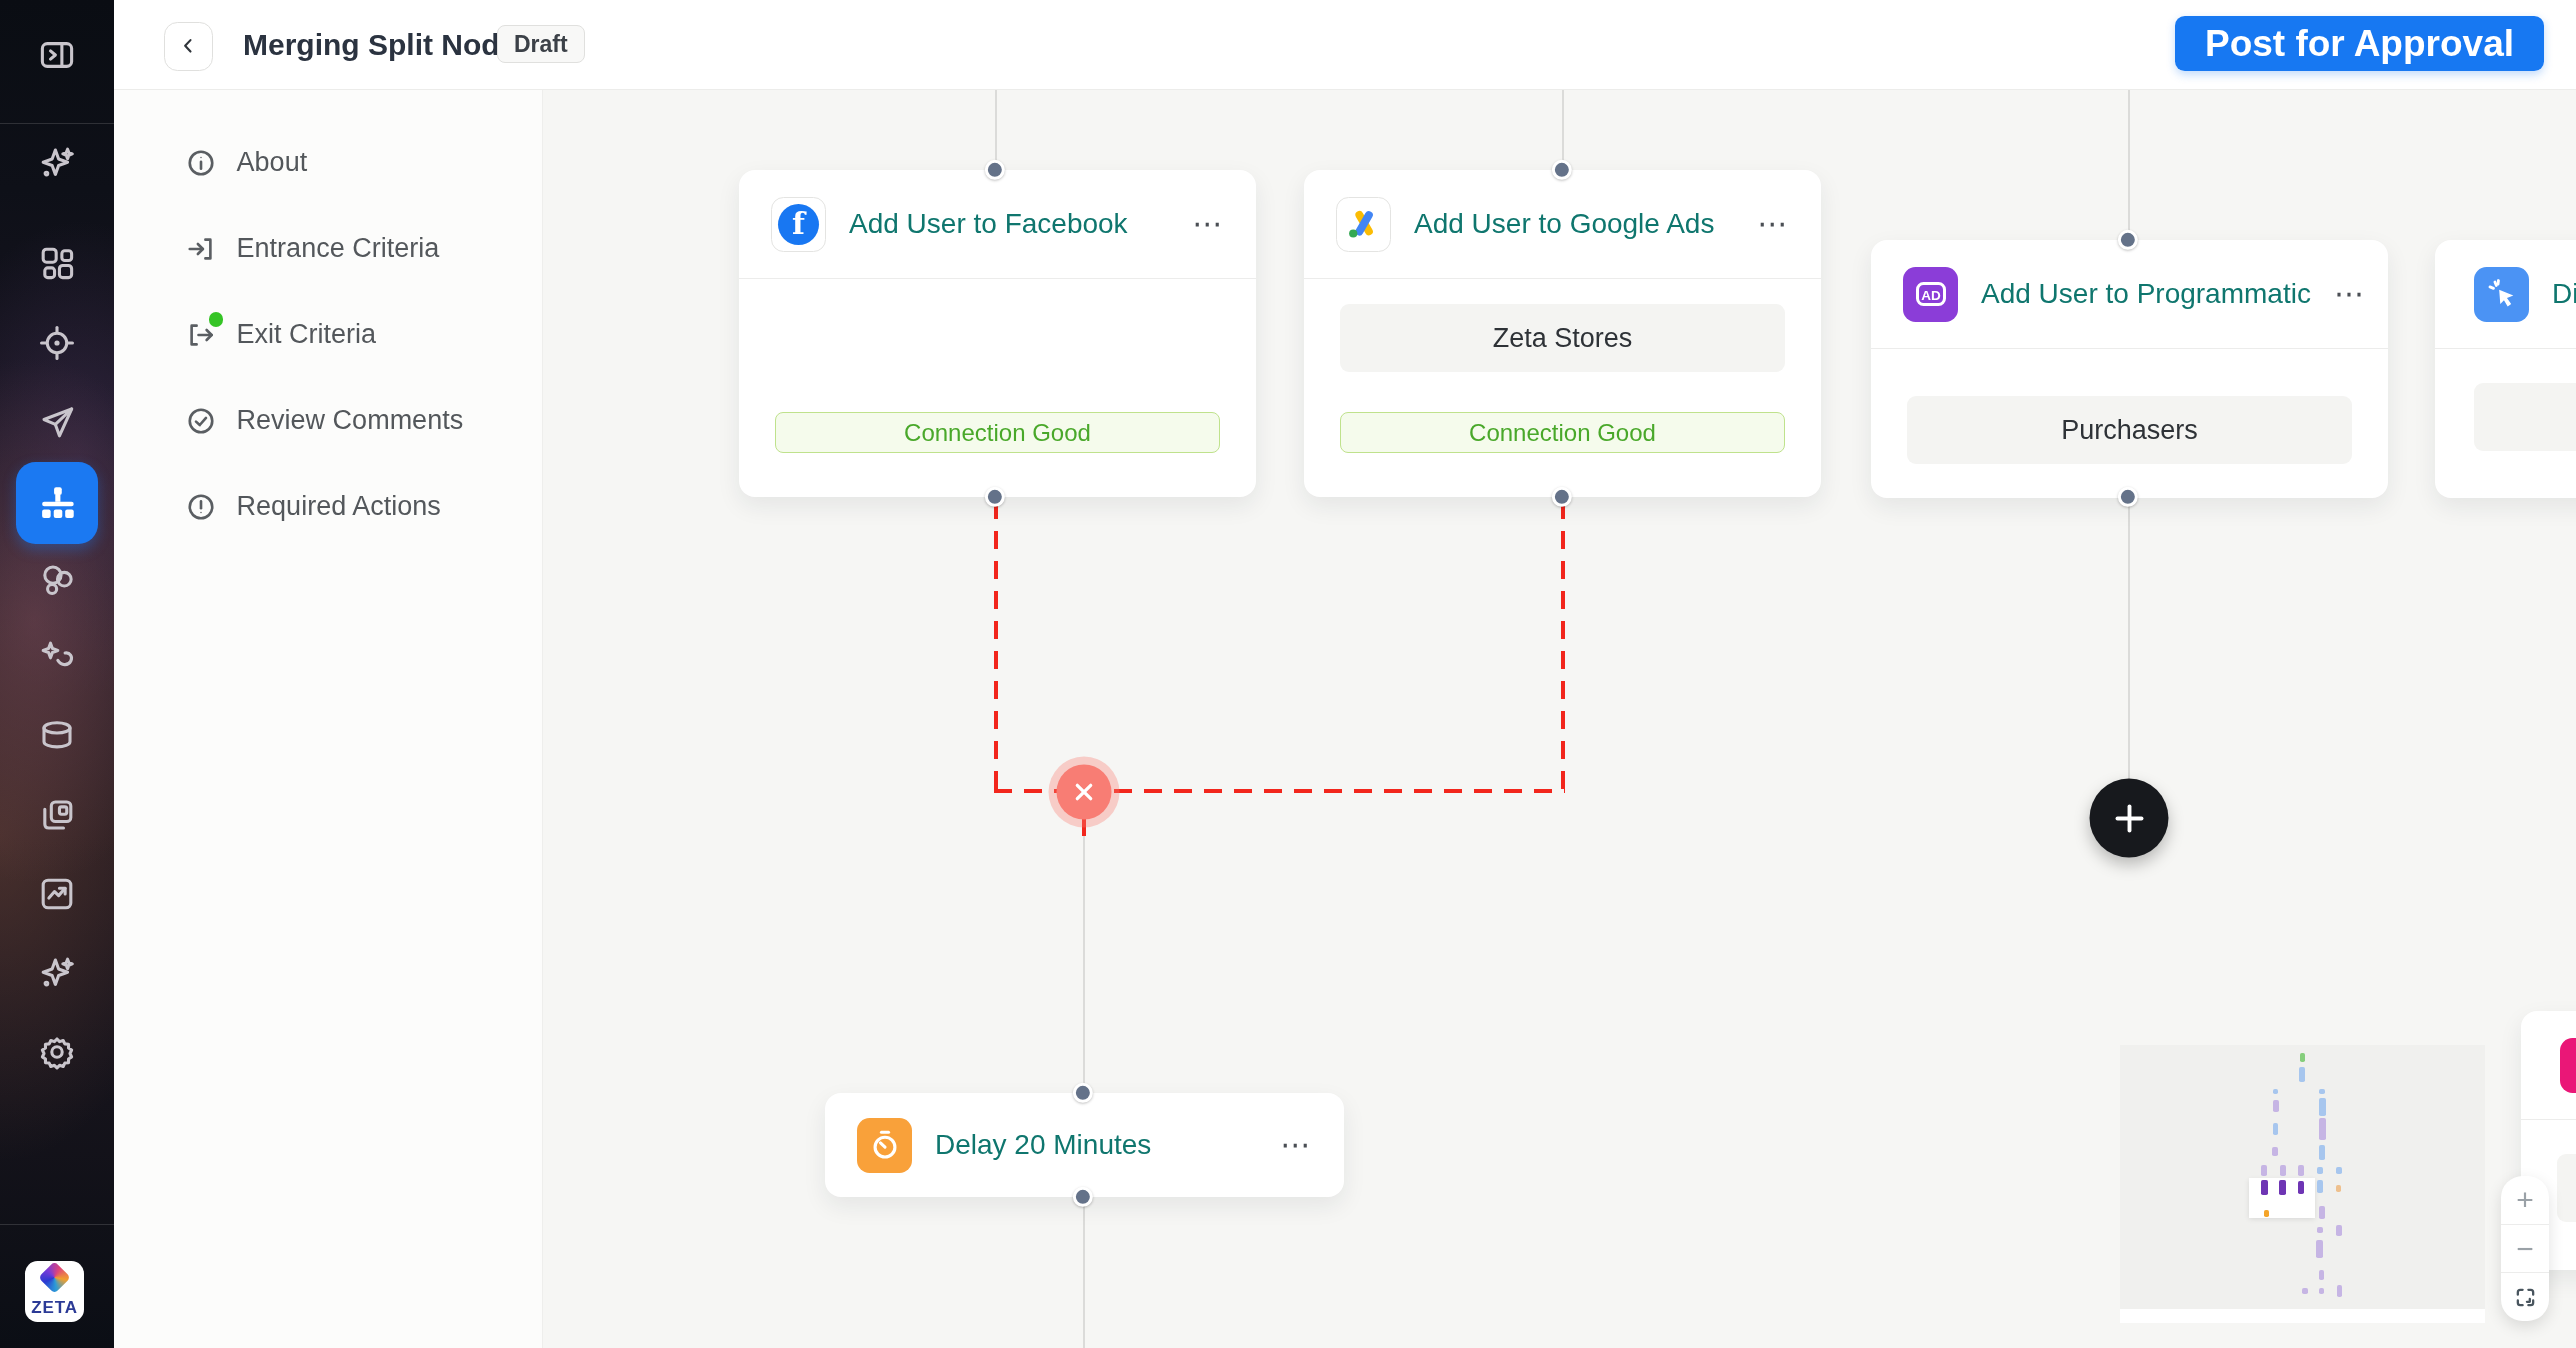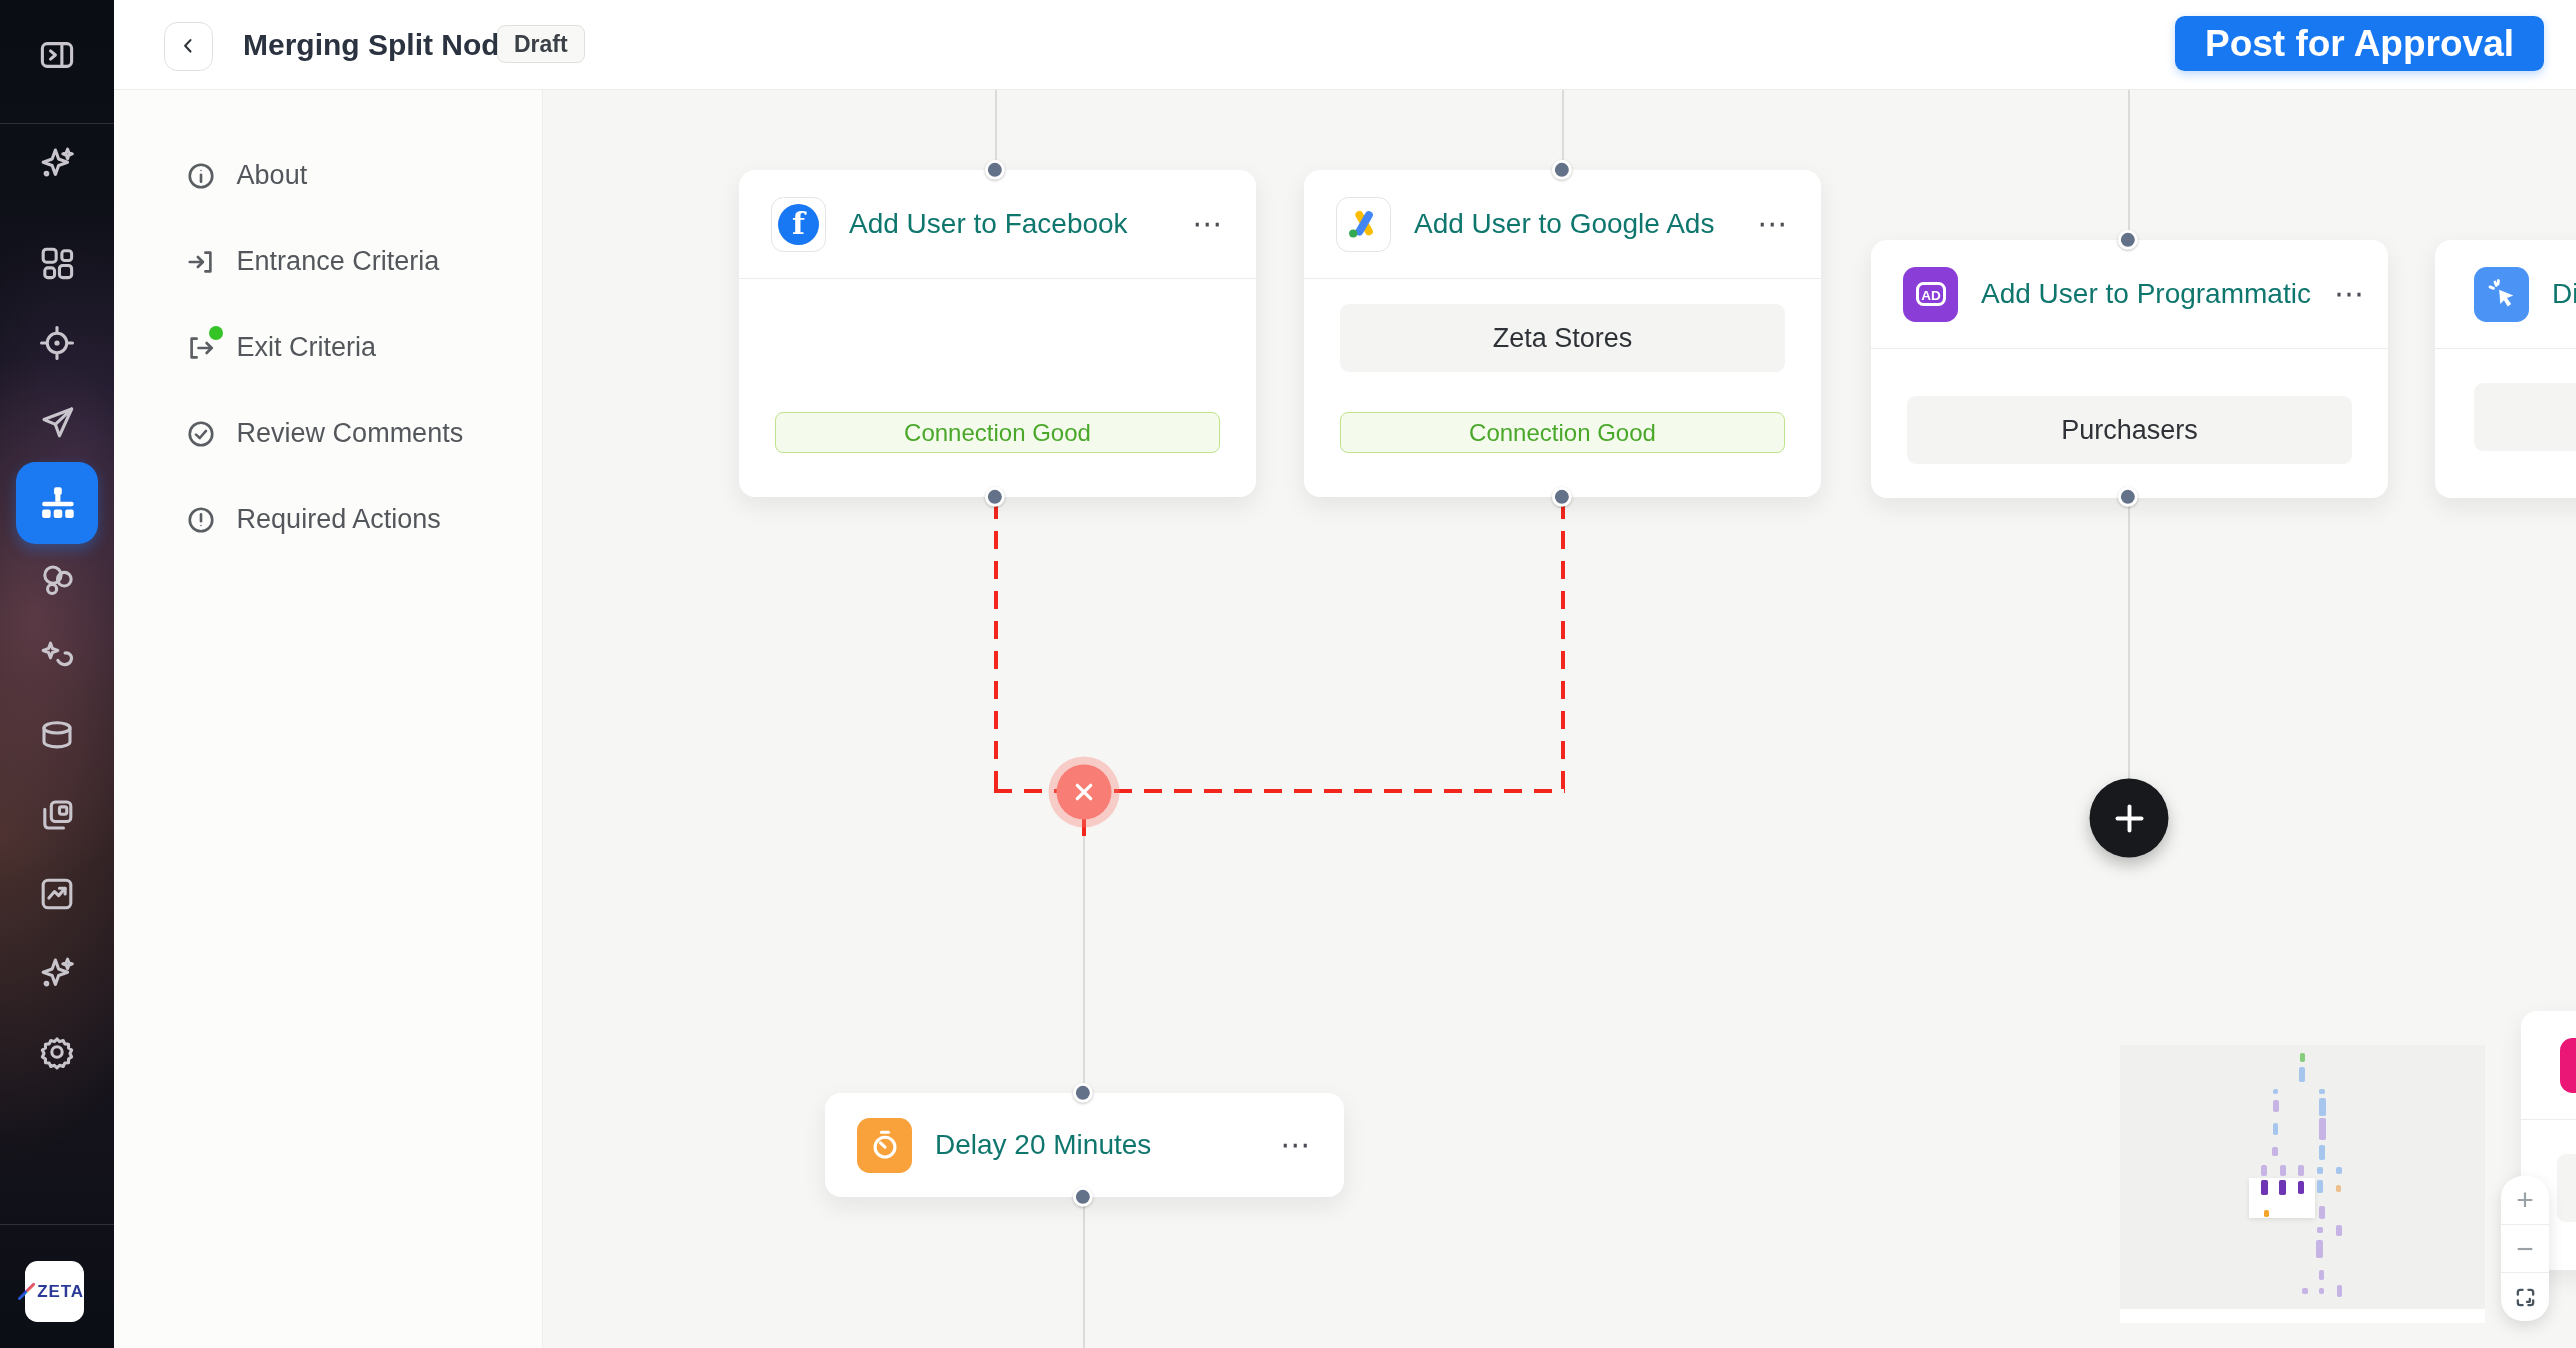--- a/index.html
+++ b/index.html
@@ -14,21 +14,21 @@
       radial-gradient(215px 340px at 70% 34%, rgba(84,60,104,.4), rgba(84,60,104,0) 70%),
       linear-gradient(180deg,#0a0d13 0%,#0e1018 14%,#171420 32%,#241a24 48%,#241a20 62%,#17141c 78%,#0b0e15 100%);}
   .s-icon{position:absolute;left:50%;transform:translate(-50%,-50%);width:41px;height:41px;
     display:flex;align-items:center;justify-content:center;color:#c9c5cc;}
   .s-icon svg{width:39px;height:39px;stroke:#c9c5cc;fill:none;stroke-width:1.9;stroke-linecap:round;stroke-linejoin:round;}
   .s-active{position:absolute;left:16px;width:82px;height:82px;border-radius:19.7px;background:#1b79f2;
     display:flex;align-items:center;justify-content:center;box-shadow:0 5.4px 12.5px rgba(27,121,242,.35);}
   .s-active svg{width:41px;height:41px;}
   .s-div{position:absolute;left:0;width:114px;height:0.9px;background:rgba(255,255,255,.14);}
   .zeta-logo{position:absolute;left:25px;top:1261px;width:59px;height:61px;background:#fff;border-radius:12.5px;
-    display:flex;flex-direction:row;align-items:center;justify-content:center;gap:9px;}
+    display:flex;flex-direction:column;align-items:center;justify-content:center;gap:9px;}
   .zeta-diamond{width:23px;height:23px;border-radius:4.5px;transform:rotate(45deg);
     background:conic-gradient(from 200deg,#2b3bd1,#7a3bd8,#e0457b,#f0a030,#2b9bd8,#2b3bd1);}
   .zeta-word{font-size:17px;font-weight:800;color:#2b3a96;letter-spacing:0.9px;}
 
   
   .header{position:absolute;left:114px;top:0;width:2462px;height:89px;background:#fff;
     border-bottom:1.8px solid #ececea;z-index:30;}
   .back-btn{position:absolute;left:50px;top:21.5px;width:47px;height:47px;border-radius:13.4px;background:#fff;
     border:1.8px solid #e0e0de;display:flex;align-items:center;justify-content:center;}
   .back-btn svg{width:19.7px;height:19.7px;stroke:#30353b;stroke-width:2.6;fill:none;stroke-linecap:round;stroke-linejoin:round;}
@@ -36,21 +36,21 @@
     font-size:30px;font-weight:700;color:#2b3340;}
   .draft-badge{position:absolute;left:383px;top:25px;height:36px;padding:0 16px;border:1.8px solid #e0e0de;
     border-radius:8px;background:#f8f8f7;display:flex;align-items:center;font-size:23px;font-weight:600;color:#3c4148;}
   .primary-btn{position:absolute;right:32px;top:16px;height:55px;padding:0 30px;border-radius:9.8px;border:none;
     background:#1778f2;color:#fff;font-size:37px;font-weight:700;display:flex;align-items:center;
     font-family:"Liberation Sans",sans-serif;box-shadow:0 3.6px 9px rgba(23,120,242,.25);}
 
   
   .panel{position:absolute;left:114px;top:89px;width:429px;height:1259px;background:#fcfcfb;
     border-right:1.8px solid #eeeeec;z-index:20;box-sizing:border-box;padding-top:45px;}
-  .nav-item{height:57px;margin-bottom:29px;display:flex;align-items:flex-end;padding-left:72px;gap:20.6px;cursor:pointer;}
+  .nav-item{height:57px;margin-bottom:29px;display:flex;align-items:center;padding-left:72px;gap:20.6px;cursor:pointer;}
   .nav-ico{position:relative;width:30px;height:30px;flex:0 0 30px;}
   .nav-ico svg{width:30px;height:30px;stroke:#5a5e62;stroke-width:2.1;fill:none;stroke-linecap:round;stroke-linejoin:round;}
   .nav-label{font-size:27px;color:#53575b;font-weight:500;}
   .green-dot{position:absolute;right:-7.2px;top:-7.2px;width:14.3px;height:14.3px;border-radius:50%;background:#35c425;}
 
   .vline{position:absolute;width:1.8px;background:#dbdbd9;}
   .dash-v{position:absolute;width:3.6px;background:repeating-linear-gradient(180deg,#f2261c 0 18px,transparent 18px 30px);}
   .dash-h{position:absolute;height:3.6px;background:repeating-linear-gradient(90deg,#f2261c 0 18px,transparent 18px 30px);}
   .handle{position:absolute;width:14.3px;height:14.3px;border-radius:50%;background:#647289;
     border:3.6px solid #fff;box-shadow:0 0.9px 2.7px rgba(0,0,0,.25);transform:translate(-50%,-50%);z-index:6;}

